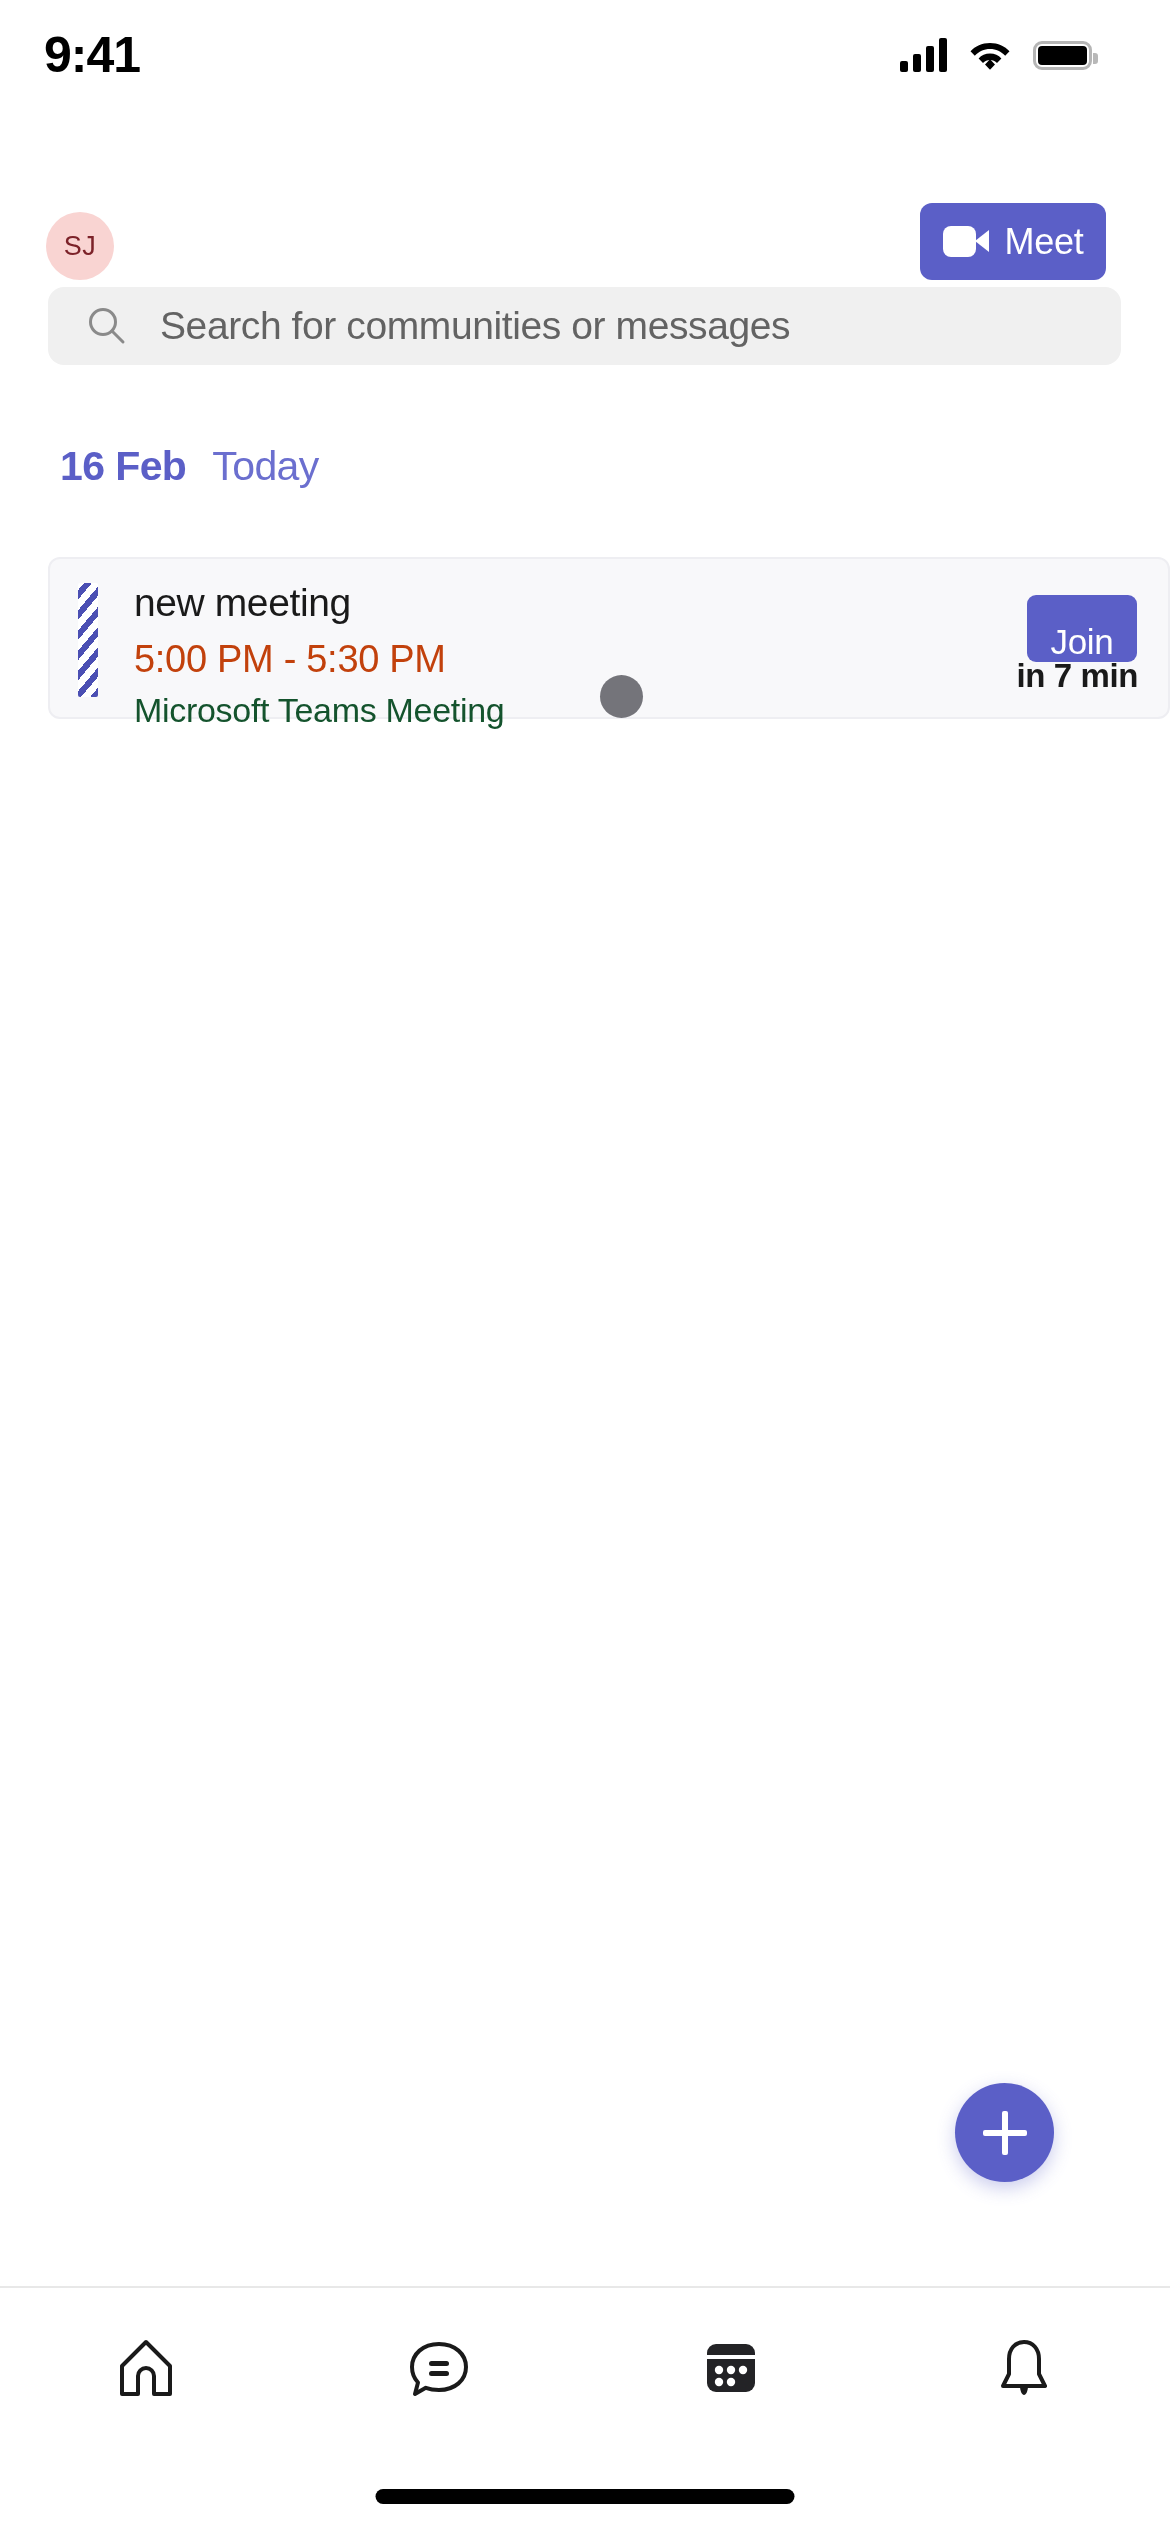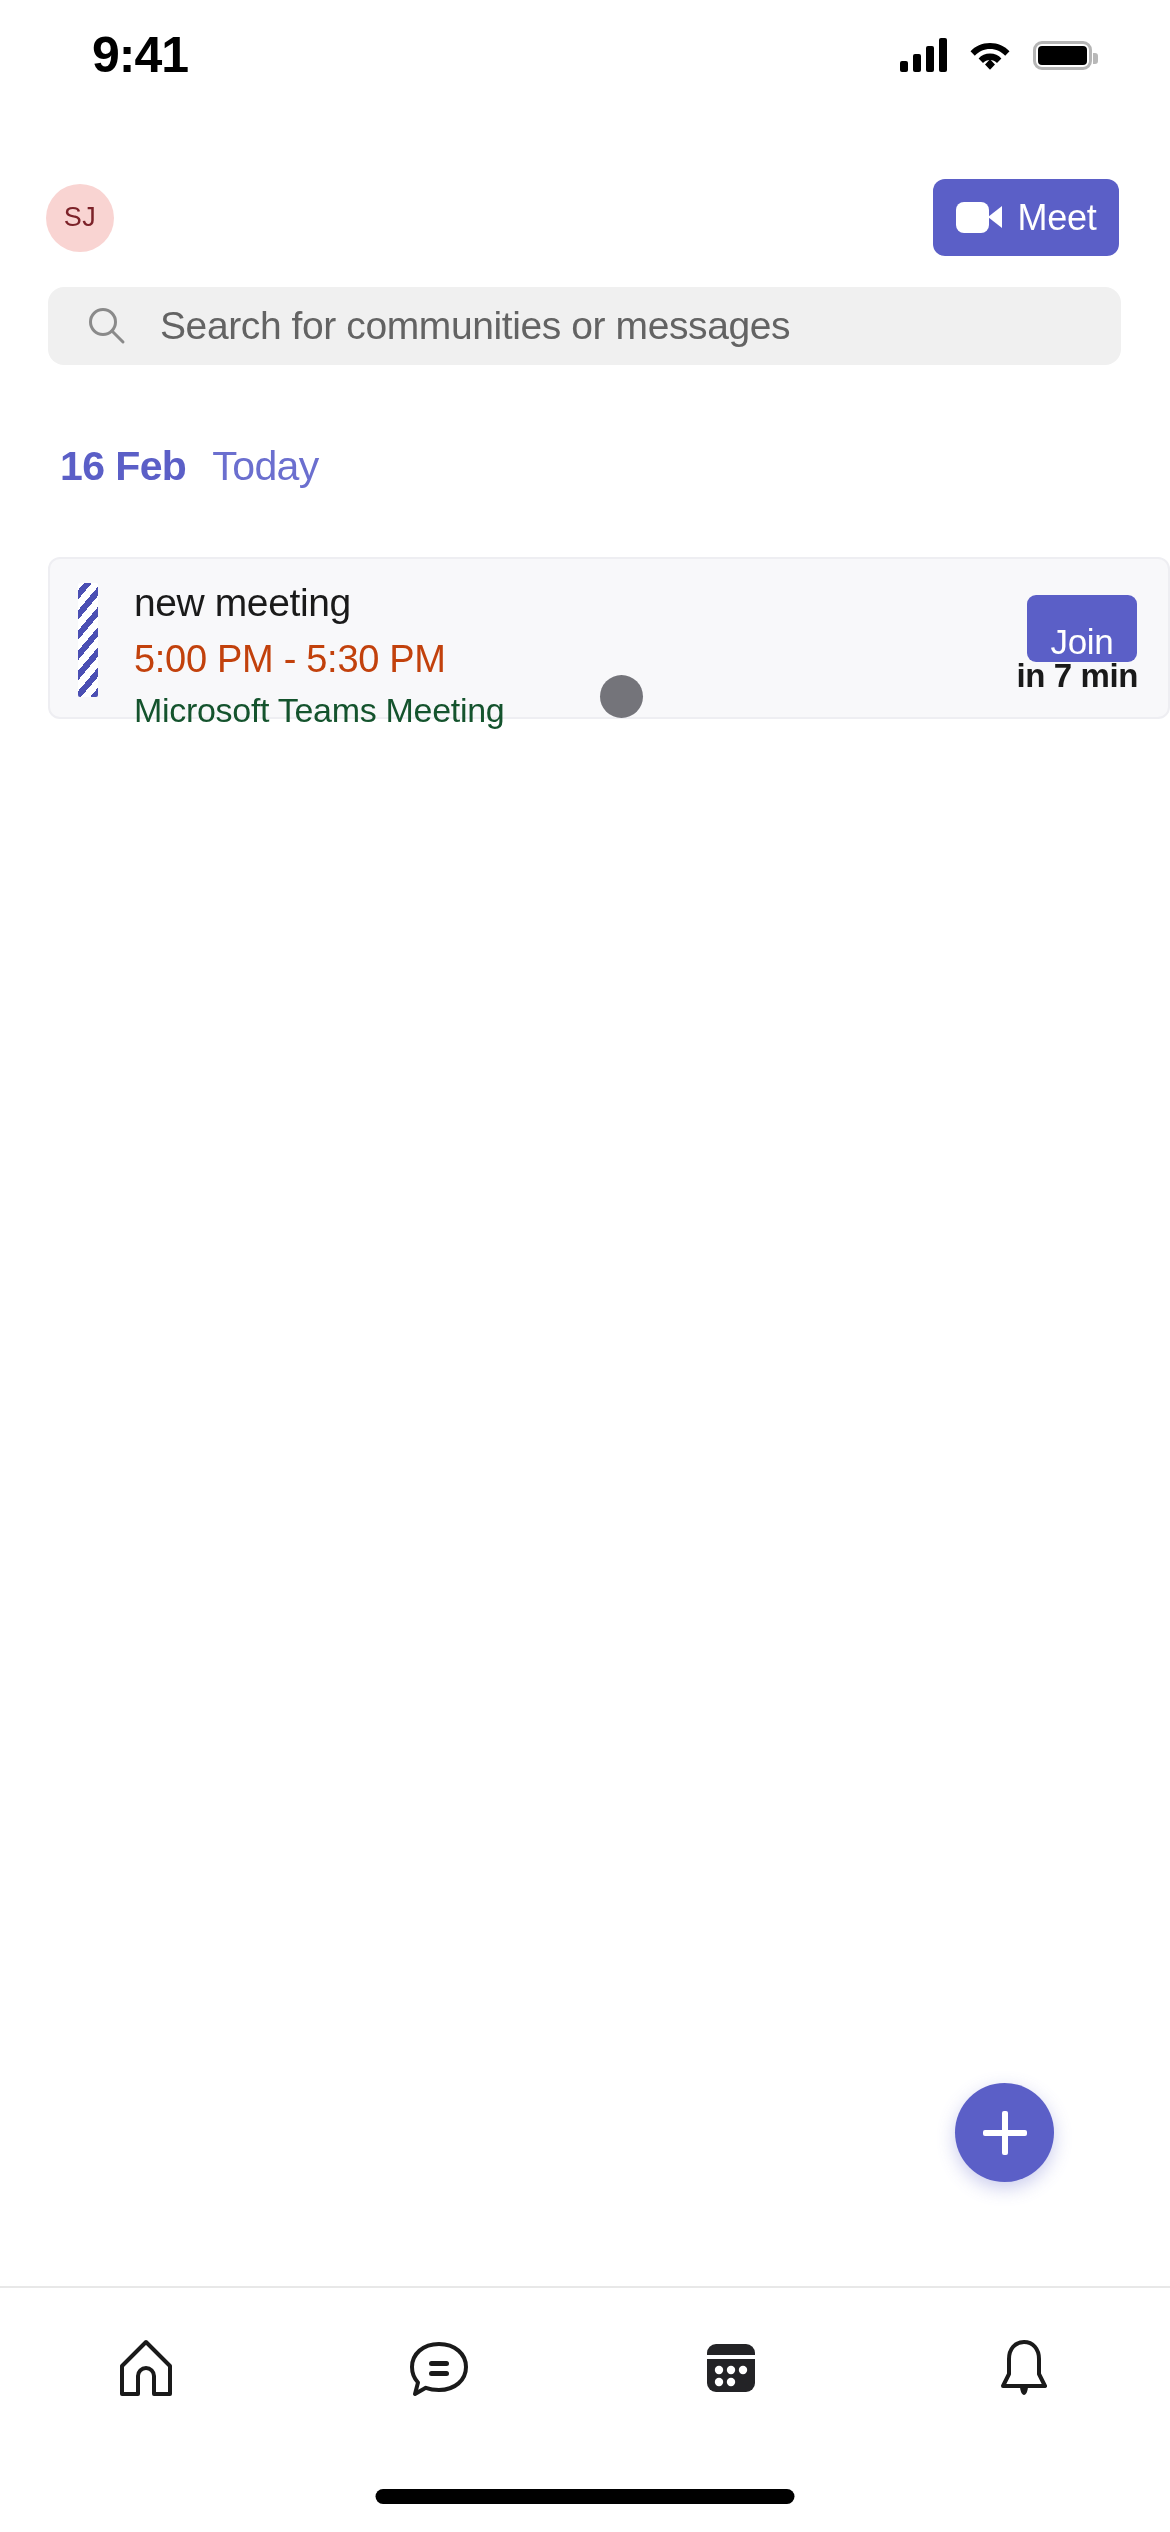--- a/index.html
+++ b/index.html
@@ -8,21 +8,21 @@
     background:#ffffff;
     font-family:"Liberation Sans", sans-serif;
     overflow:hidden;
   }
   .phone { position:relative; width:1170px; height:2532px; background:#fff; }
 
   
   .statusbar {
     position:absolute; top:0; left:0; right:0; height:110px;
     display:flex; align-items:center; justify-content:space-between;
-    padding:0 78px 0 92px;
+    padding:0 78px 0 44px;
   }
   .status-time {
     font-size:50px; font-weight:700; color:#000;
     letter-spacing:-1px; line-height:1;
   }
   .status-right { display:flex; align-items:center; gap:22px; }
   .signal { display:flex; align-items:flex-end; gap:5px; height:34px; }
   .signal i { display:block; width:8px; background:#000; border-radius:2px; }
   .signal i:nth-child(1){height:11px;}
   .signal i:nth-child(2){height:18px;}
@@ -30,22 +30,22 @@
   .signal i:nth-child(4){height:34px;}
   .wifi { width:42px; height:32px; }
   .battery { position:relative; width:59px; height:29px;
     border:3px solid #b5b5b5; border-radius:9px; padding:2px; }
   .battery .fill { width:100%; height:100%; background:#000; border-radius:4px; }
   .battery:after { content:""; position:absolute; right:-9px; top:9px;
     width:5px; height:11px; background:#b8b8b8; border-radius:0 3px 3px 0; }
 
   
   .appbar {
-    position:absolute; top:155px; left:0; right:3px; height:125px;
-    display:flex; align-items:center; padding:0 48px 0 46px;
+    position:absolute; top:155px; left:0; right:16px; height:125px;
+    display:flex; align-items:flex-end; padding:0 48px 0 46px;
   }
   .avatar {
     width:68px; height:68px; border-radius:50%;
     background:#f9d4d2;
     display:flex; align-items:center; justify-content:center;
     flex:0 0 auto;
   }
   .avatar span { font-size:27px; color:#7c2229; font-weight:400; letter-spacing:.5px; }
   .app-title {
     margin-left:35px; font-size:61px; font-weight:700;

